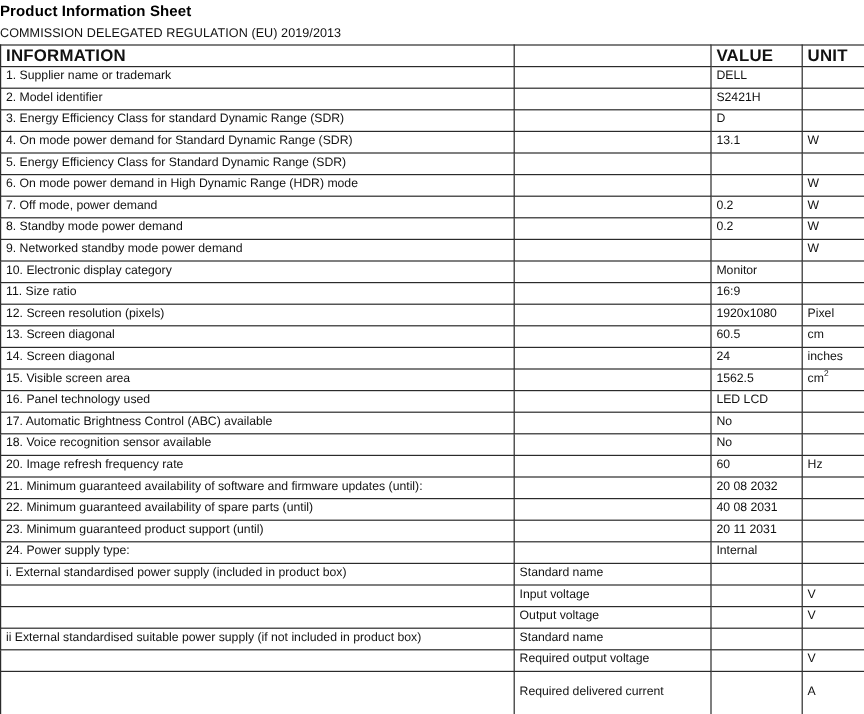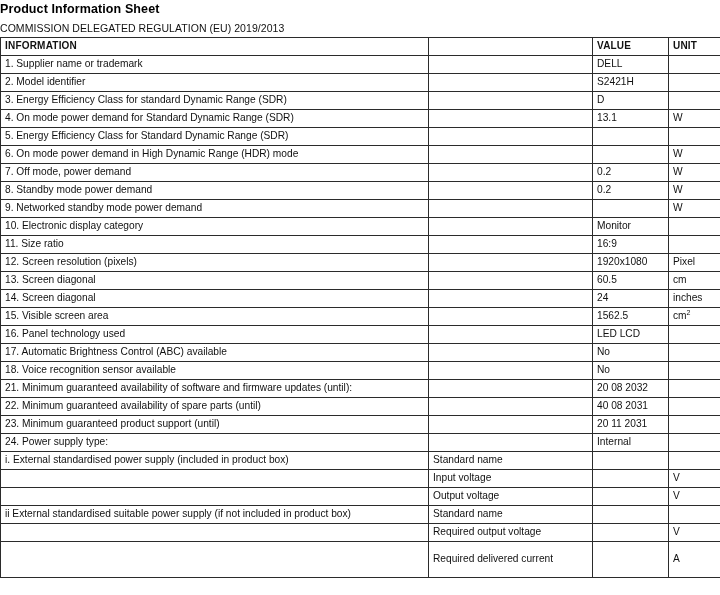--- a/index.html
+++ b/index.html
@@ -59,21 +59,21 @@
     padding: 0 4px;
     vertical-align: middle;
     font-weight: normal;
     text-align: left;
     line-height: 1.05;
     overflow: hidden;
     white-space: nowrap;
   }
   table.pis thead th {
     font-weight: bold;
-    font-size: 10px;
+    font-size: 14px;
     letter-spacing: 0.2px;
   }
 
   
   col.c-info  { width: 428px; }
   col.c-sub   { width: 164px; }
   col.c-value { width: 76px;  }
   col.c-unit  { width: 52px;  }
 
   .row-std { height: 18px; }
@@ -219,20 +219,26 @@
           <td class="c-value-cell">No</td>
           <td class="c-unit-cell"></td>
         </tr>
         <tr class="row-std">
           <td>18. Voice recognition sensor available</td>
           <td></td>
           <td class="c-value-cell">No</td>
           <td class="c-unit-cell"></td>
         </tr>
         <tr class="row-std">
+          <td>20. Image refresh frequency rate</td>
+          <td></td>
+          <td class="c-value-cell">60</td>
+          <td class="c-unit-cell">Hz</td>
+        </tr>
+        <tr class="row-std">
           <td>21. Minimum guaranteed availability of software and firmware updates (until):</td>
           <td></td>
           <td class="c-value-cell">20 08 2032</td>
           <td class="c-unit-cell"></td>
         </tr>
         <tr class="row-std">
           <td>22. Minimum guaranteed availability of spare parts (until)</td>
           <td></td>
           <td class="c-value-cell">40 08 2031</td>
           <td class="c-unit-cell"></td>

